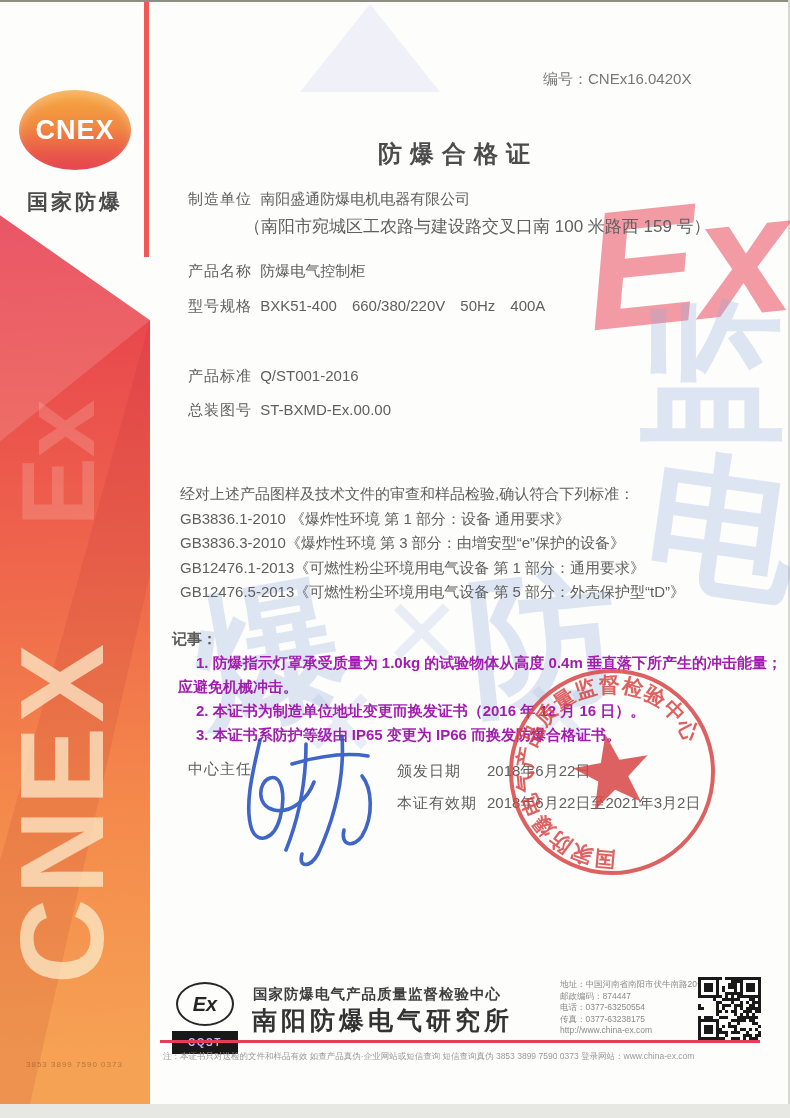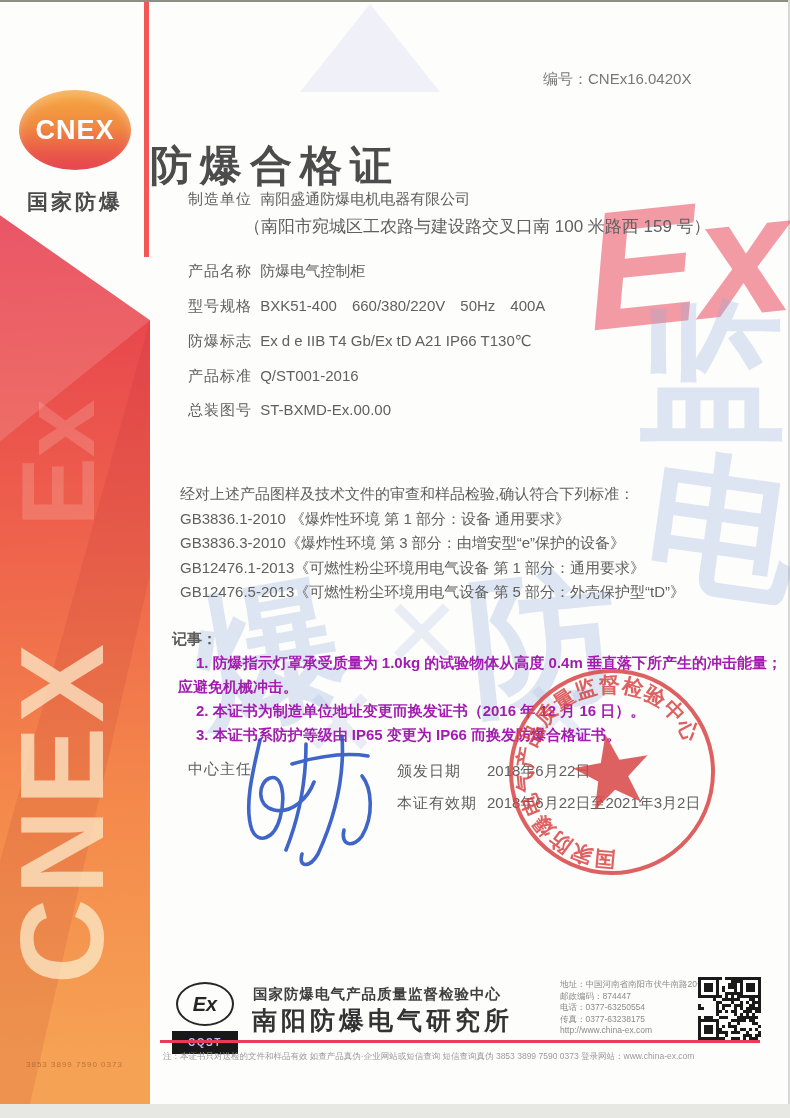--- a/index.html
+++ b/index.html
@@ -60,22 +60,22 @@
   .wm { pointer-events:none; }
   .wm-triangle { left:300px; top:4px; width:140px; height:88px; background:#edeff7;
                  clip-path:polygon(50% 0,0 100%,100% 100%); opacity:.85; }
   .wm-ex { left:585px; top:178px; font-size:168px; font-weight:bold; font-style:italic;
            color:rgba(231,58,78,0.50); transform:rotate(-6deg); line-height:1; }
   .wm-char { font-size:150px; font-weight:bold; color:rgba(143,168,216,0.28); line-height:1; }
   .wm-x { font-size:95px; font-weight:bold; color:rgba(158,183,224,0.22); line-height:1; }
 
   
   .cert-no { left:543px; top:70px; font-size:15px; color:#787878; }
-  .title { left:150px; top:138px; width:630px; text-align:left;
-           font-size:42px; font-weight:bold; letter-spacing:8px; color:#4c4c4c; }
+  .title { left:143px; top:138px; width:630px; text-align:center;
+           font-size:24px; font-weight:bold; letter-spacing:8px; color:#4c4c4c; }
 
   .field-row { left:188px; font-size:15px; color:#606060; white-space:nowrap; }
   .field-row .lbl { display:inline-block; width:62px; letter-spacing:1px; }
   .field-row .val { margin-left:6px; }
   .field-extra { left:244px; font-size:17px; color:#606060; white-space:nowrap; }
 
   .standards { left:180px; top:482px; font-size:15px; color:#606060; line-height:24.5px; white-space:nowrap; }
   .notes-heading { left:172px; top:630px; font-size:15px; color:#5c5c5c; font-weight:600; }
   .note-line { font-size:15px; color:#a21caf; white-space:nowrap;font-weight:bold; }
 
@@ -148,24 +148,20 @@
   </div>
   <div class="abs field-extra" style="top:215px;">（南阳市宛城区工农路与建设路交叉口南 100 米路西 159 号）</div>
 
   <div class="abs field-row" style="top:262px;">
     <span class="lbl">产品名称</span>
     <span class="val">防爆电气控制柜</span>
   </div>
   <div class="abs field-row" style="top:297px;">
     <span class="lbl">型号规格</span>
     <span class="val">BXK51-400　660/380/220V　50Hz　400A</span>
-  </div>
-  <div class="abs field-row" style="top:332px;">
-    <span class="lbl">防爆标志</span>
-    <span class="val">Ex d e IIB T4 Gb/Ex tD A21 IP66 T130℃</span>
   </div>
   <div class="abs field-row" style="top:367px;">
     <span class="lbl">产品标准</span>
     <span class="val">Q/ST001-2016</span>
   </div>
   <div class="abs field-row" style="top:401px;">
     <span class="lbl">总装图号</span>
     <span class="val">ST-BXMD-Ex.00.00</span>
   </div>
 

